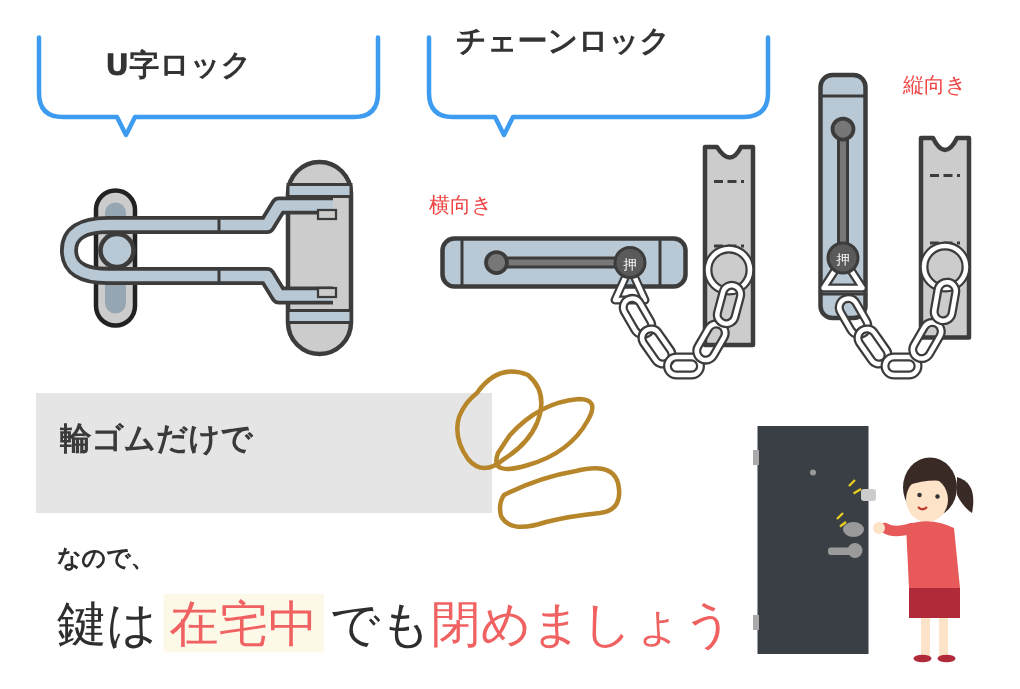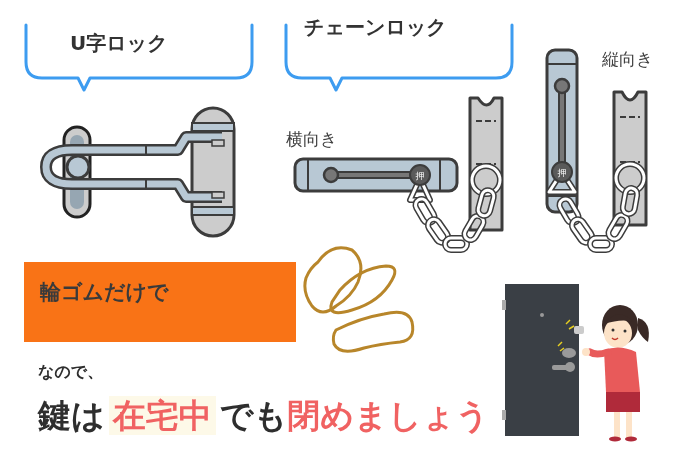--- a/index.html
+++ b/index.html
@@ -1,23 +1,23 @@
 <!DOCTYPE html>
 <html><head>
 <meta charset="utf-8">
 <style>
   html, body { margin: 0; padding: 0; background: #ffffff; }
   body { width: 680px; height: 459px; position: relative; overflow: hidden;
          font-family: "DejaVu Sans", "Liberation Sans", sans-serif; color: #333333; }
   .bubble-label { position: absolute; font-weight: bold; font-size: 20px; color: #333333; letter-spacing: 0px; white-space: nowrap; }
-  .orient { position: absolute; font-size: 17px; color: #404040; white-space: nowrap; }
-  .note-box { position: absolute; left: 24px; top: 262px; width: 272px; height: 80px; background: #f97316; }
+  .orient { position: absolute; font-size: 14px; color: #ef4444; white-space: nowrap; }
+  .note-box { position: absolute; left: 24px; top: 262px; width: 304px; height: 80px; background: #e5e5e5; }
   .note-line { position: absolute; left: 16px; font-weight: bold; font-size: 21px; color: #3a3a3a; white-space: nowrap; }
   .headline1 { position: absolute; left: 38px; top: 362px; font-weight: bold; font-size: 16px; color: #2e2e2e; white-space: nowrap; }
-  .headline2 { position: absolute; left: 38px; top: 394px; font-weight: bold; font-size: 33px; white-space: nowrap; }
+  .headline2 { position: absolute; left: 38px; top: 394px; font-weight: normal; font-size: 33px; white-space: nowrap; }
   .dark { color: #2e2e2e; }
   .red { color: #f06262; }
   .hl { background: #fdf9e8; padding: 0 4px; margin: 0 4px; }
   svg { position: absolute; overflow: visible; }
 </style>
 </head>
 <body>
 
 <svg style="left:0;top:0" width="680" height="459">
   <path d="M26 25 L26 62 Q26 78 42 78 L78 78 L84 90 L90 78 L236 78 Q252 78 252 62 L252 25" fill="none" stroke="#3d9cf0" stroke-width="3" stroke-linecap="round" stroke-linejoin="round"></path>

